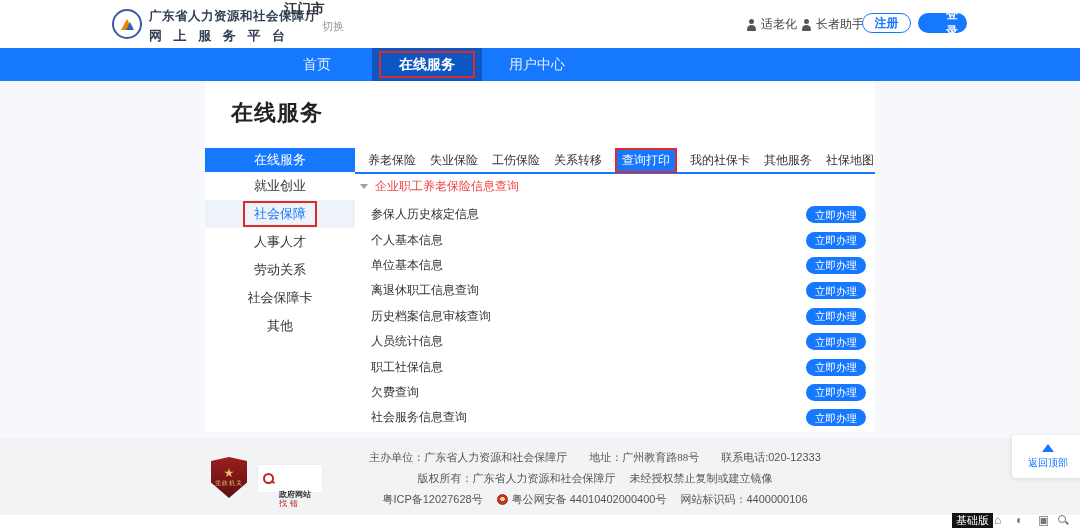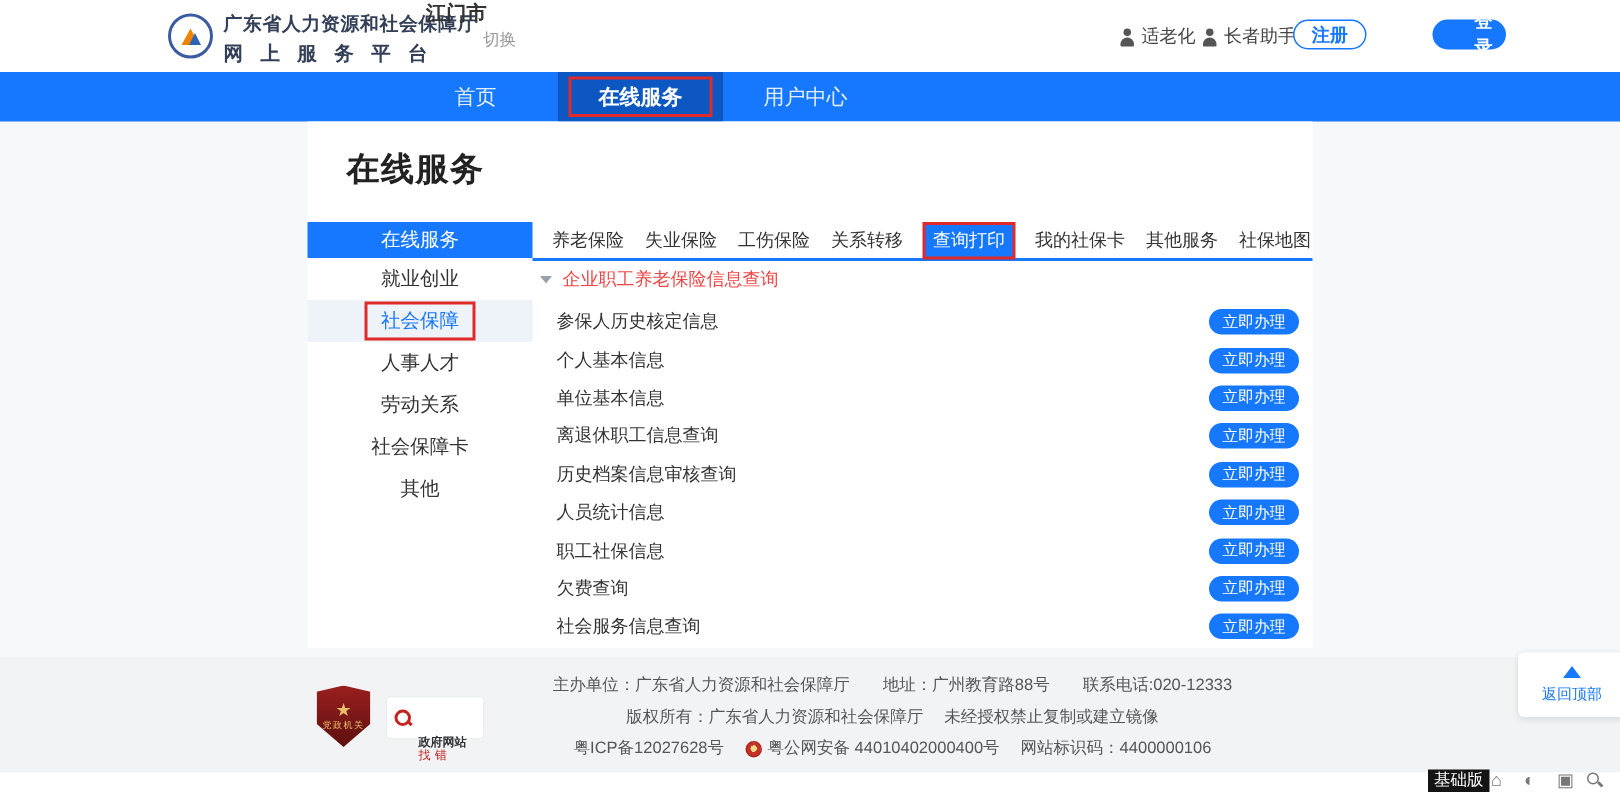--- a/index.html
+++ b/index.html
@@ -20,21 +20,21 @@
   .brand .l1 { font-size:12.5px; font-weight:bold; letter-spacing:0.5px; }
   .brand .l2 { font-size:13px; font-weight:bold; letter-spacing:4px; margin-top:2px; }
   .city { position:absolute; left:284px; top:0; font-size:13.5px; font-weight:bold; color:#333; }
   .switch { position:absolute; left:322px; top:19px; font-size:11px; color:#999; cursor:pointer; }
   .hdr-link { position:absolute; top:16px; display:flex; align-items:center; gap:4px; font-size:12px; color:#444; cursor:pointer; }
   .person-icon { width:11px; height:12px; position:relative; display:inline-block; }
   .person-icon::before { content:""; position:absolute; left:3px; top:0; width:5px; height:5px; border-radius:50%; background:#555; }
   .person-icon::after { content:""; position:absolute; left:1px; top:6px; width:9px; height:6px; border-radius:5px 5px 1px 1px; background:#555; }
   .btn-register { position:absolute; left:862px; top:13px; width:49px; height:20px; border:1px solid #1677ff; color:#1677ff;
     background:#fff; border-radius:10px; font-size:12px; display:flex; align-items:center; justify-content:center; cursor:pointer; font-weight:bold; }
-  .btn-login { position:absolute; left:955px; top:13px; width:49px; height:20px; background:#1677ff; color:#fff;
+  .btn-login { position:absolute; left:918px; top:13px; width:49px; height:20px; background:#1677ff; color:#fff;
     border-radius:10px; font-size:12px; display:flex; align-items:center; justify-content:center; cursor:pointer; font-weight:bold;padding-left:28px; }
 
   
   .navbar { position:absolute; left:0; top:48px; width:1080px; height:33px; background:#1677ff; }
   .nav-item { position:absolute; top:0; height:33px; width:110px; text-align:center; line-height:33px;
     font-size:14px; color:rgba(255,255,255,0.88); cursor:pointer; }
   .nav-item.active { background:#0d57c2; color:#fff; font-weight:bold; }
   .anno { position:absolute; border:2px solid #e02a2a; pointer-events:none; }
   .nav-anno { left:7px; right:7px; top:3px; bottom:3px; }
   .search-input { position:absolute; left:688px; top:56px; width:100px; height:21px; border:1px solid #e3e6eb;
@@ -82,21 +82,21 @@
     border:1px solid #eceff2; border-radius:3px; display:flex; align-items:center; gap:4px; padding:0 5px; cursor:pointer; }
   .mag-icon { width:12px; height:12px; position:relative; flex:none; }
   .mag-icon::before { content:""; position:absolute; left:0; top:0; width:7px; height:7px; border:2px solid #c52222; border-radius:50%; }
   .mag-icon::after { content:""; position:absolute; left:8px; top:8px; width:4px; height:2px; background:#c52222; transform:rotate(45deg); }
   .govfind-text { display:flex; flex-direction:column; line-height:1.15;margin-top:41px; }
   .govfind-text .t1 { font-size:8px; color:#333; font-weight:bold; white-space:nowrap; }
   .govfind-text .t2 { font-size:8px; color:#c52222; letter-spacing:3px; }
   .footer-lines { position:absolute; left:340px; top:447px; width:510px; font-size:11px; color:#555; }
   .fline { display:flex; justify-content:center; align-items:center; line-height:21px; }
   .fline span { white-space:nowrap; }
-  .gap22 { margin-right:22px; } .gap14 { margin-right:14px; }
+  .gap22 { margin-right:22px;font-family:Liberation Serif, serif; } .gap14 { margin-right:14px; }
   .police-icon { width:11px; height:11px; border-radius:50%; flex:none; margin-right:4px;
     background:radial-gradient(circle at 50% 45%, #f5d78e 0 32%, #c53326 33% 100%); border:1px solid #a8241a; }
   .back-top { position:absolute; left:1012px; top:435px; width:72px; height:43px; background:#fff; border-radius:4px;
     box-shadow:0 1px 5px rgba(0,0,0,0.12); display:flex; flex-direction:column; align-items:center; justify-content:center; gap:4px; cursor:pointer; }
   .up-tri { width:0; height:0; border-left:6px solid transparent; border-right:6px solid transparent; border-bottom:8px solid #1677ff; }
   .back-top-label { font-size:10px; color:#1677ff; }
 
   .bottom-strip { position:absolute; left:0; top:515px; width:1080px; height:15px; background:#fff; }
   .version-badge { position:absolute; left:952px; top:513px; background:#141414; color:#fff; font-size:11px;
     padding:1px 4px; line-height:13px; }

